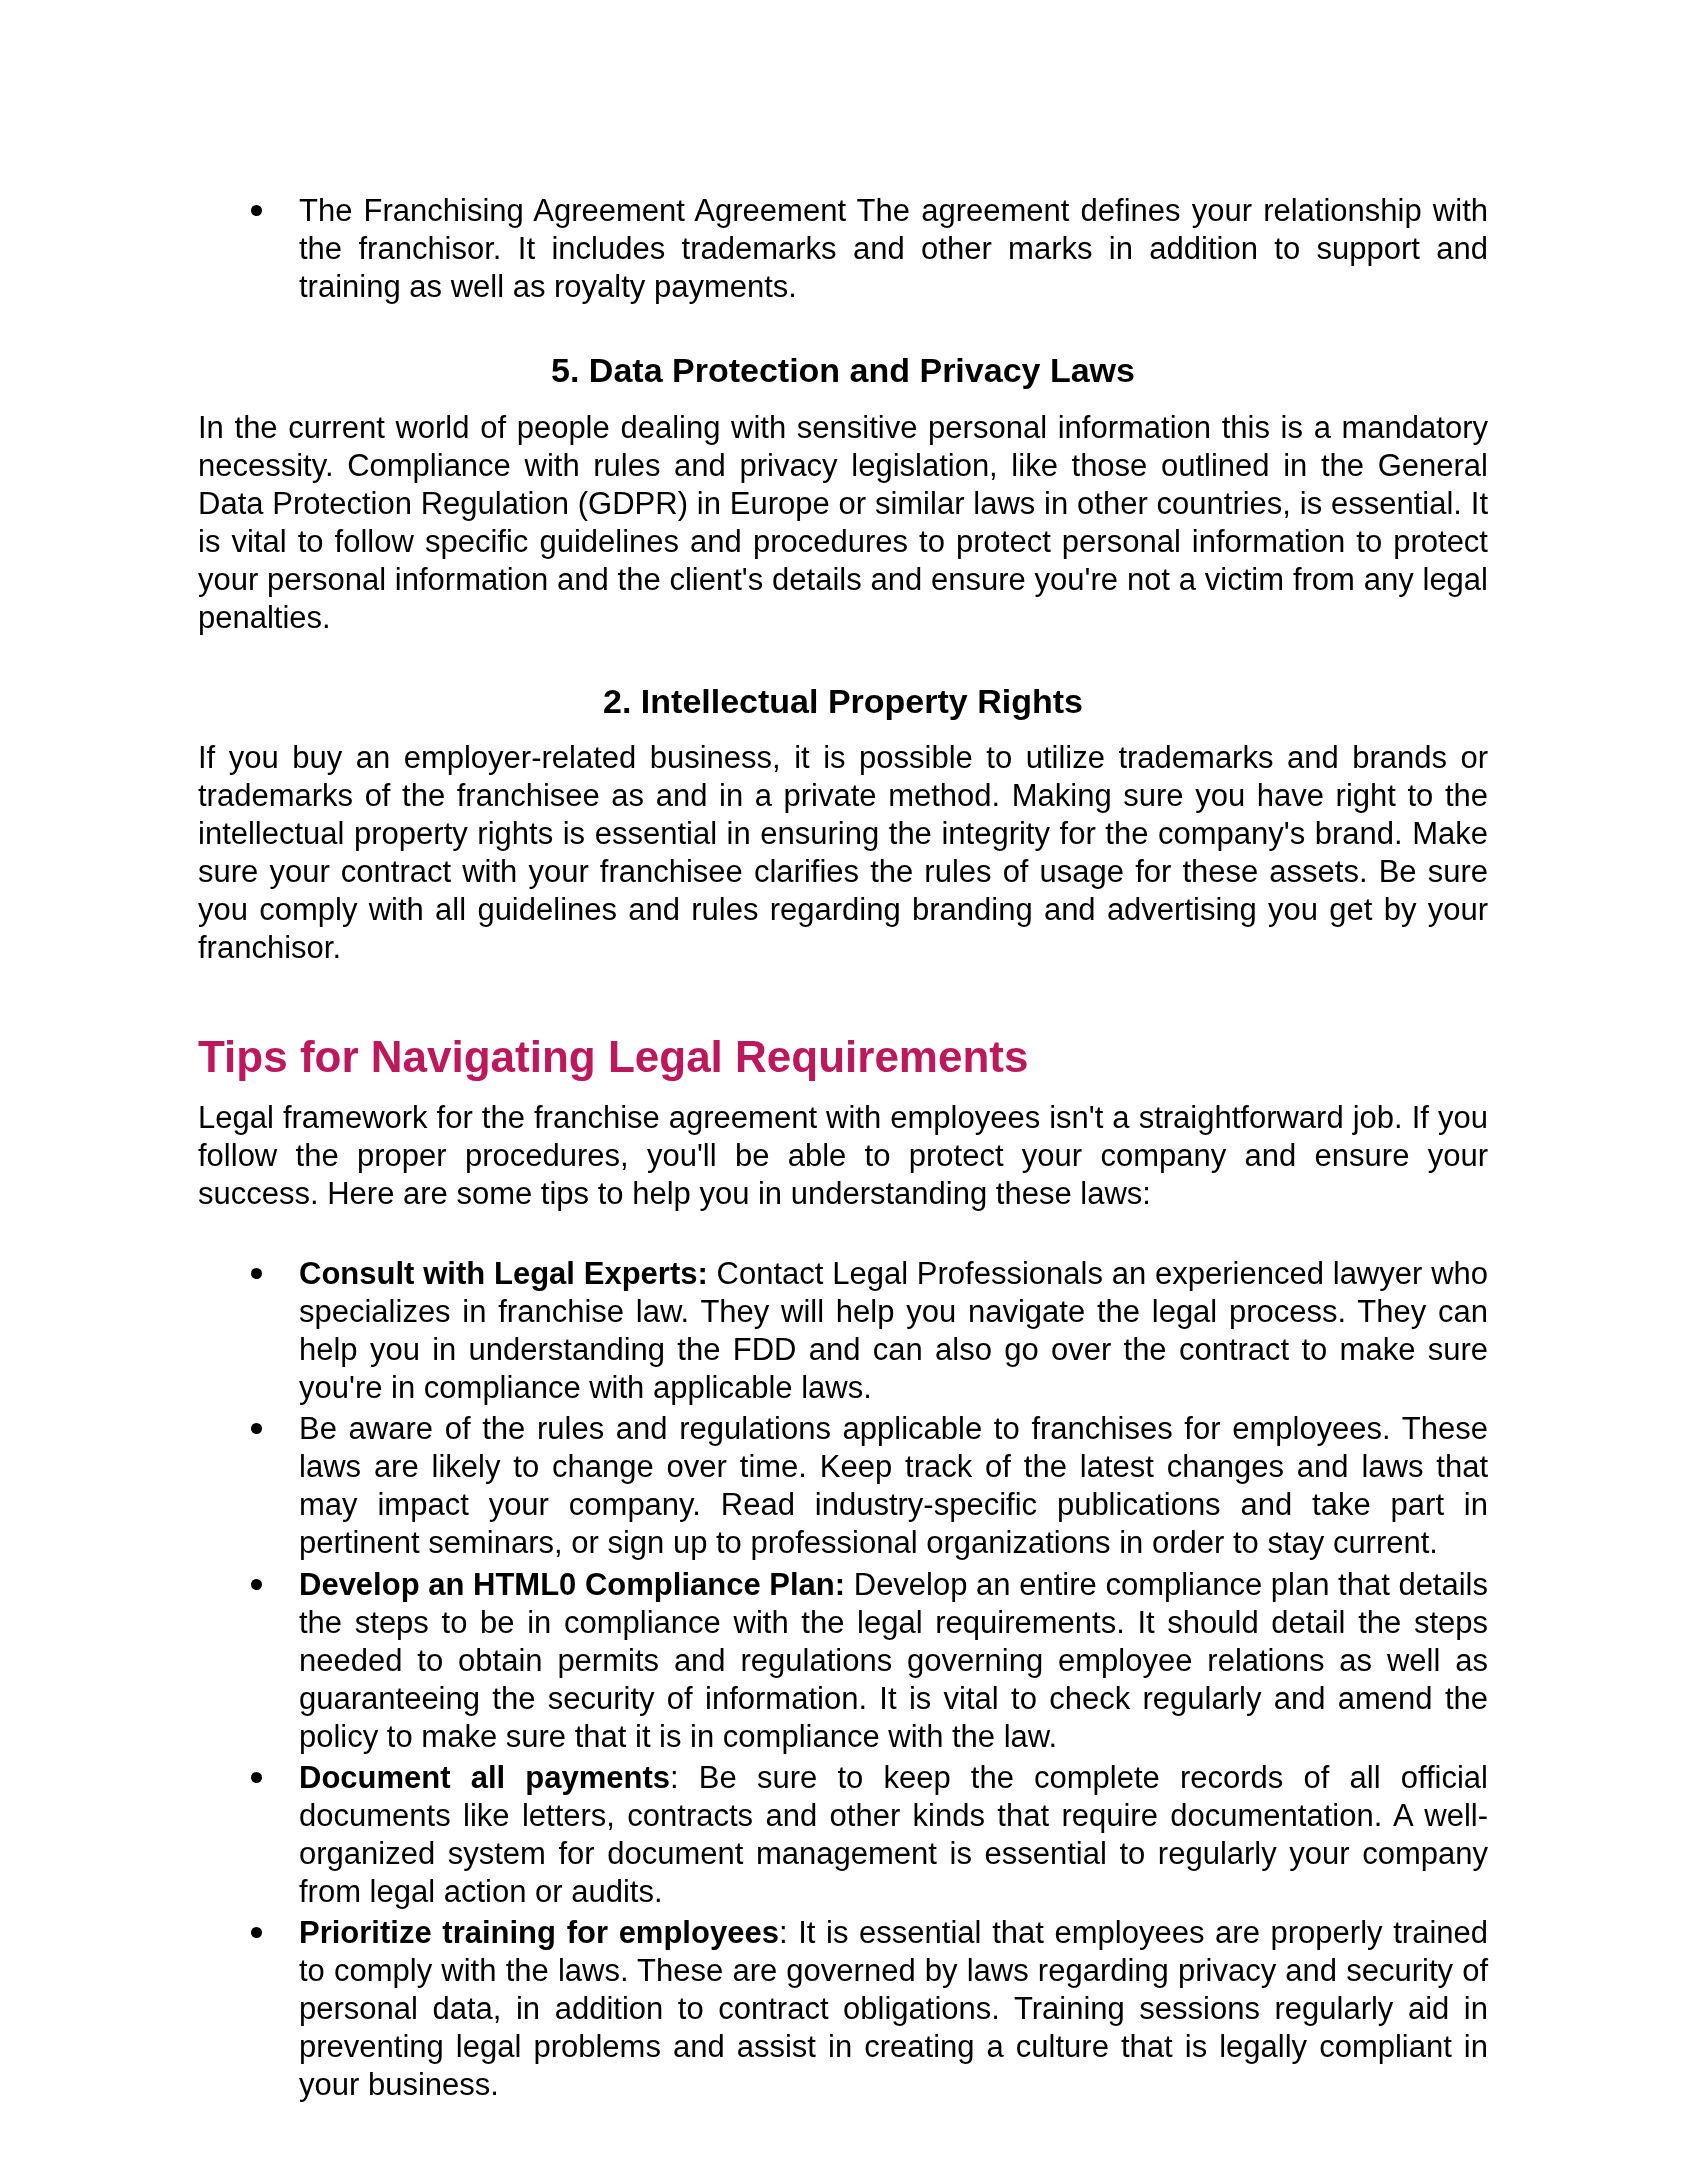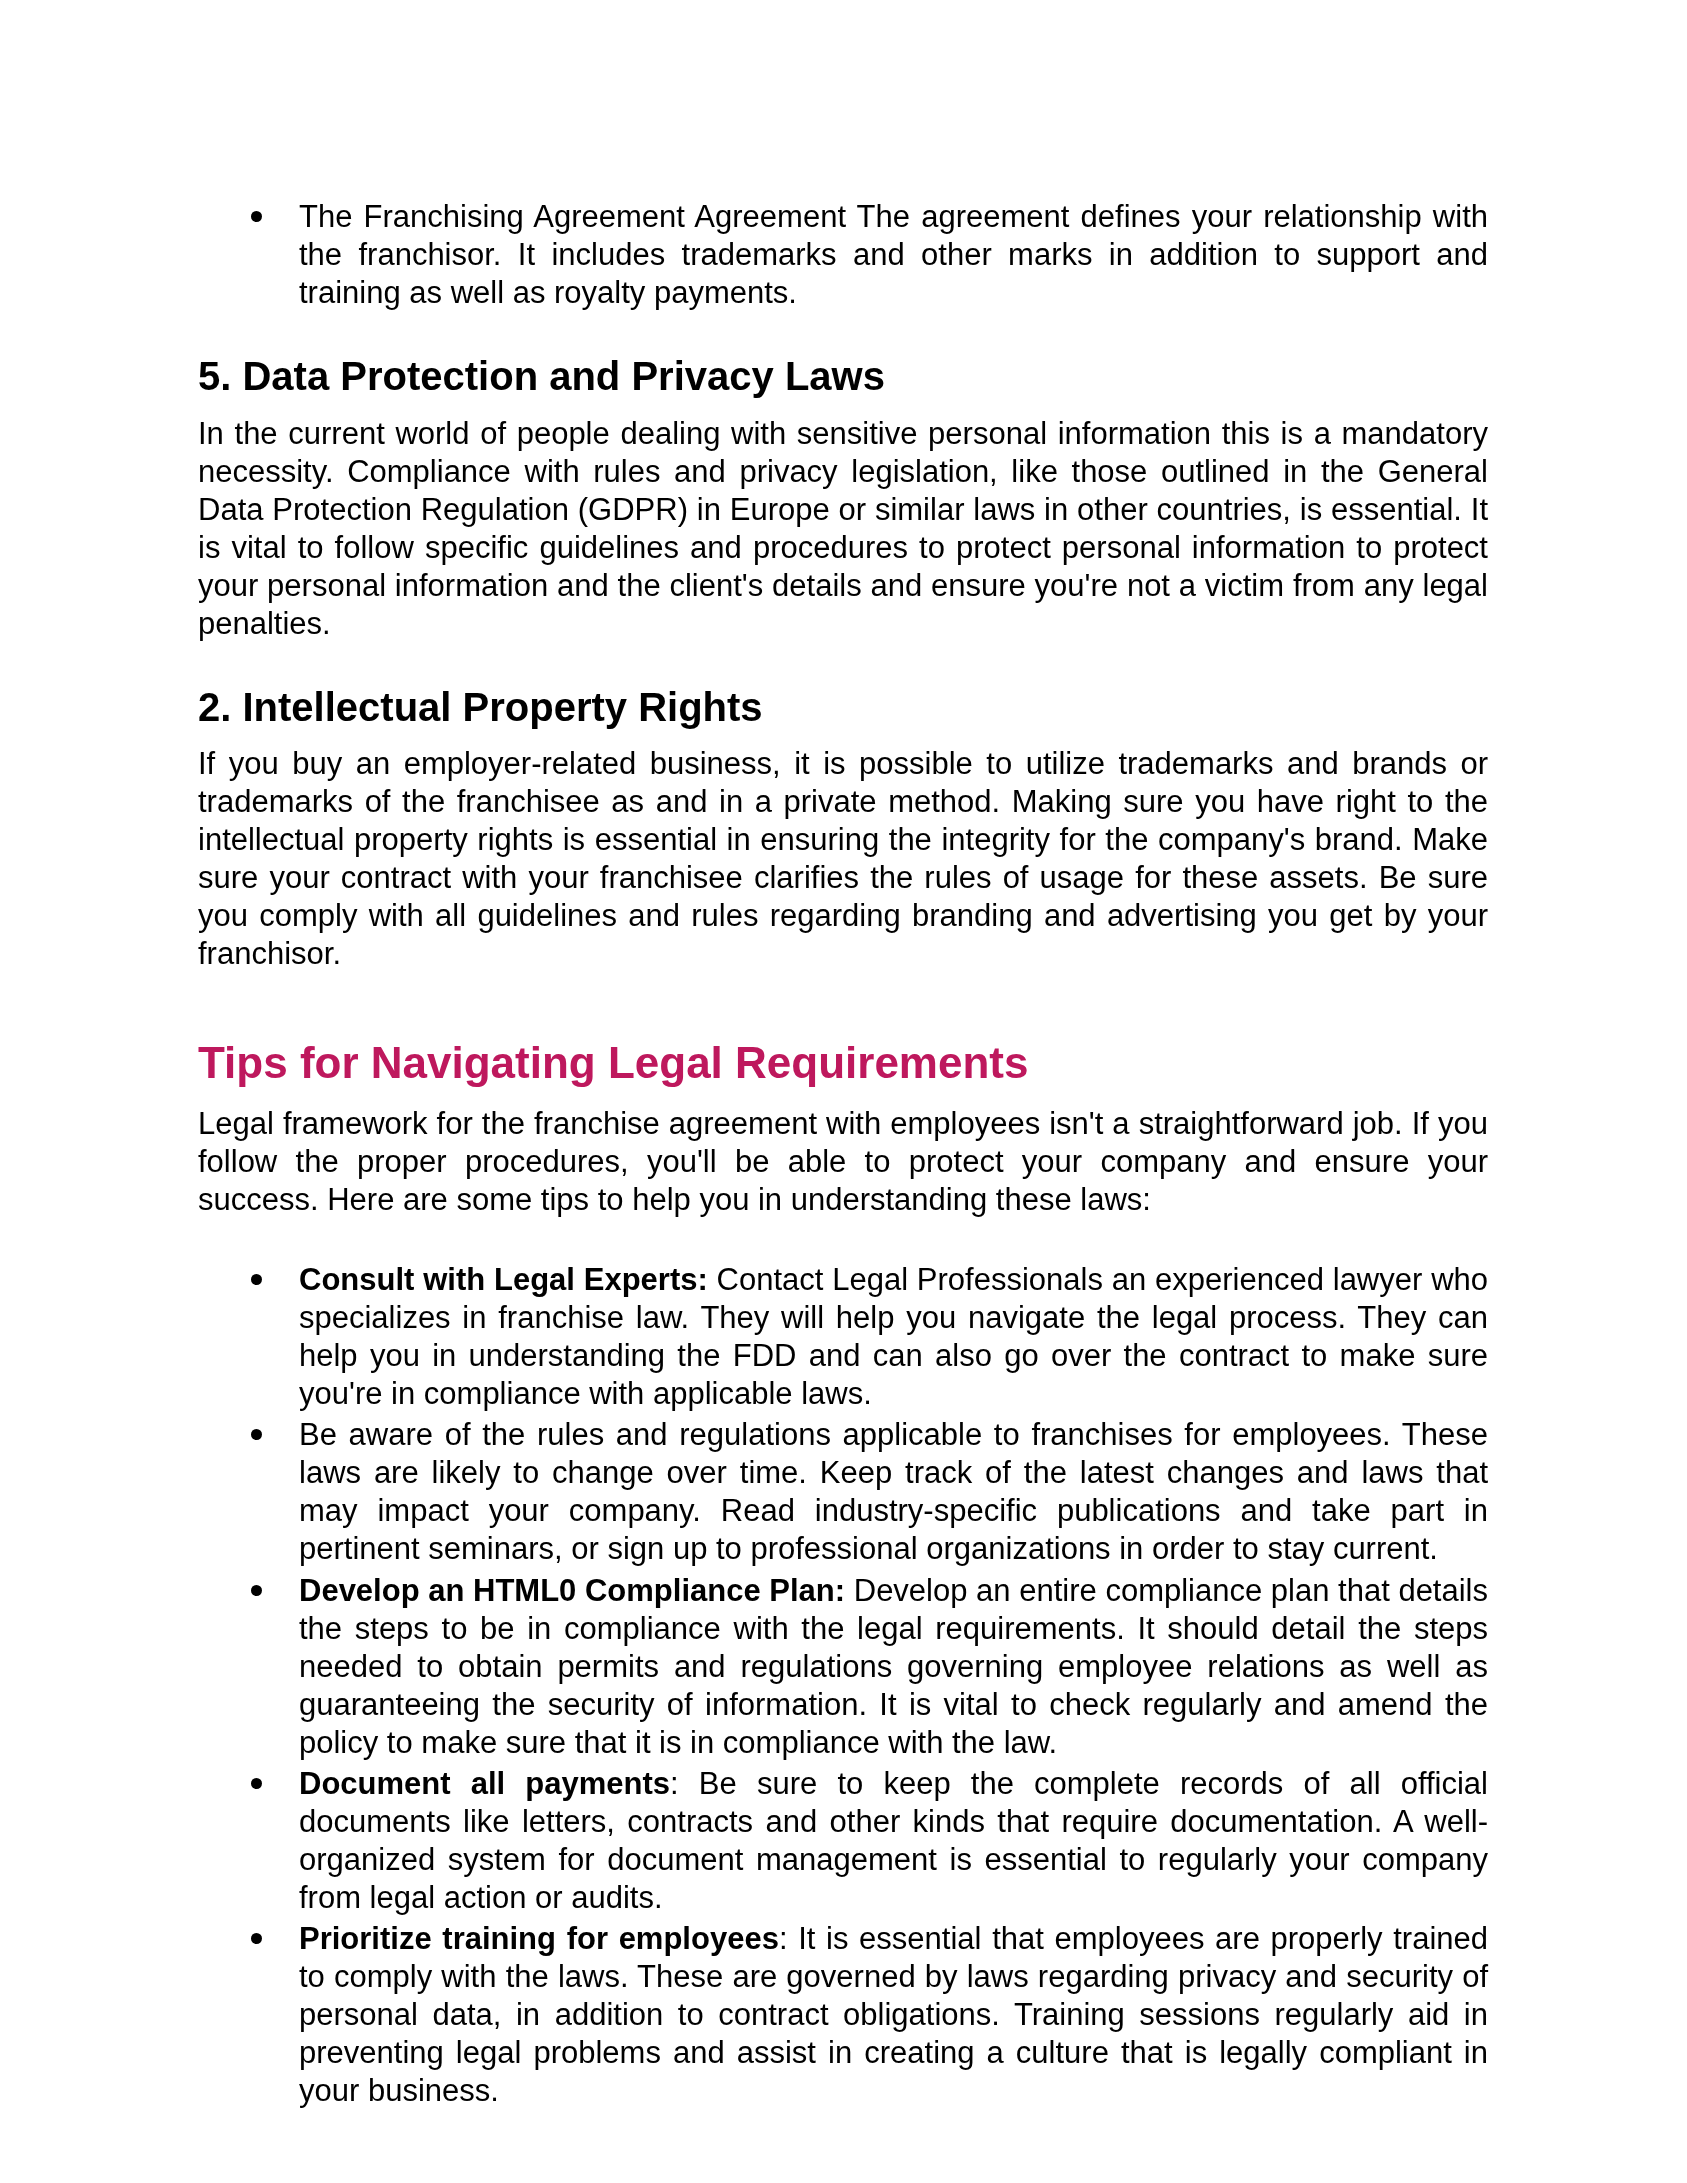--- a/index.html
+++ b/index.html
@@ -12,21 +12,21 @@
     width: 1687px;
     height: 2183px;
     background: #ffffff;
     overflow: hidden;
     font-family: "Liberation Sans", sans-serif;
     color: #000000;
   }
   .content {
     position: absolute;
     left: 198px;
-    top: 198px;
+    top: 192px;
     width: 1290px;
   }
   
   p, ul {
     margin: 0;
     padding: 0;
     font-size: 31px;
     line-height: 38px;
     text-align: justify;
     color: #000000;
@@ -35,24 +35,24 @@
   h1 {
     margin: 63px 0 16px 0;
     font-size: 44px;
     line-height: 53px;
     font-weight: bold;
     text-align: left;
     color: #be185d;
   }
   h2 {
     margin: 41px 0 14.5px 0;
-    font-size: 40px;
+    font-size: 34px;
     line-height: 47px;
     font-weight: bold;
-    text-align: left;
+    text-align: center;
     color: #000000;
   }
   
   ul {
     list-style: none;
     padding-left: 101px;
   }
   li {
     position: relative;
     margin: 0 0 3.3px 0;

